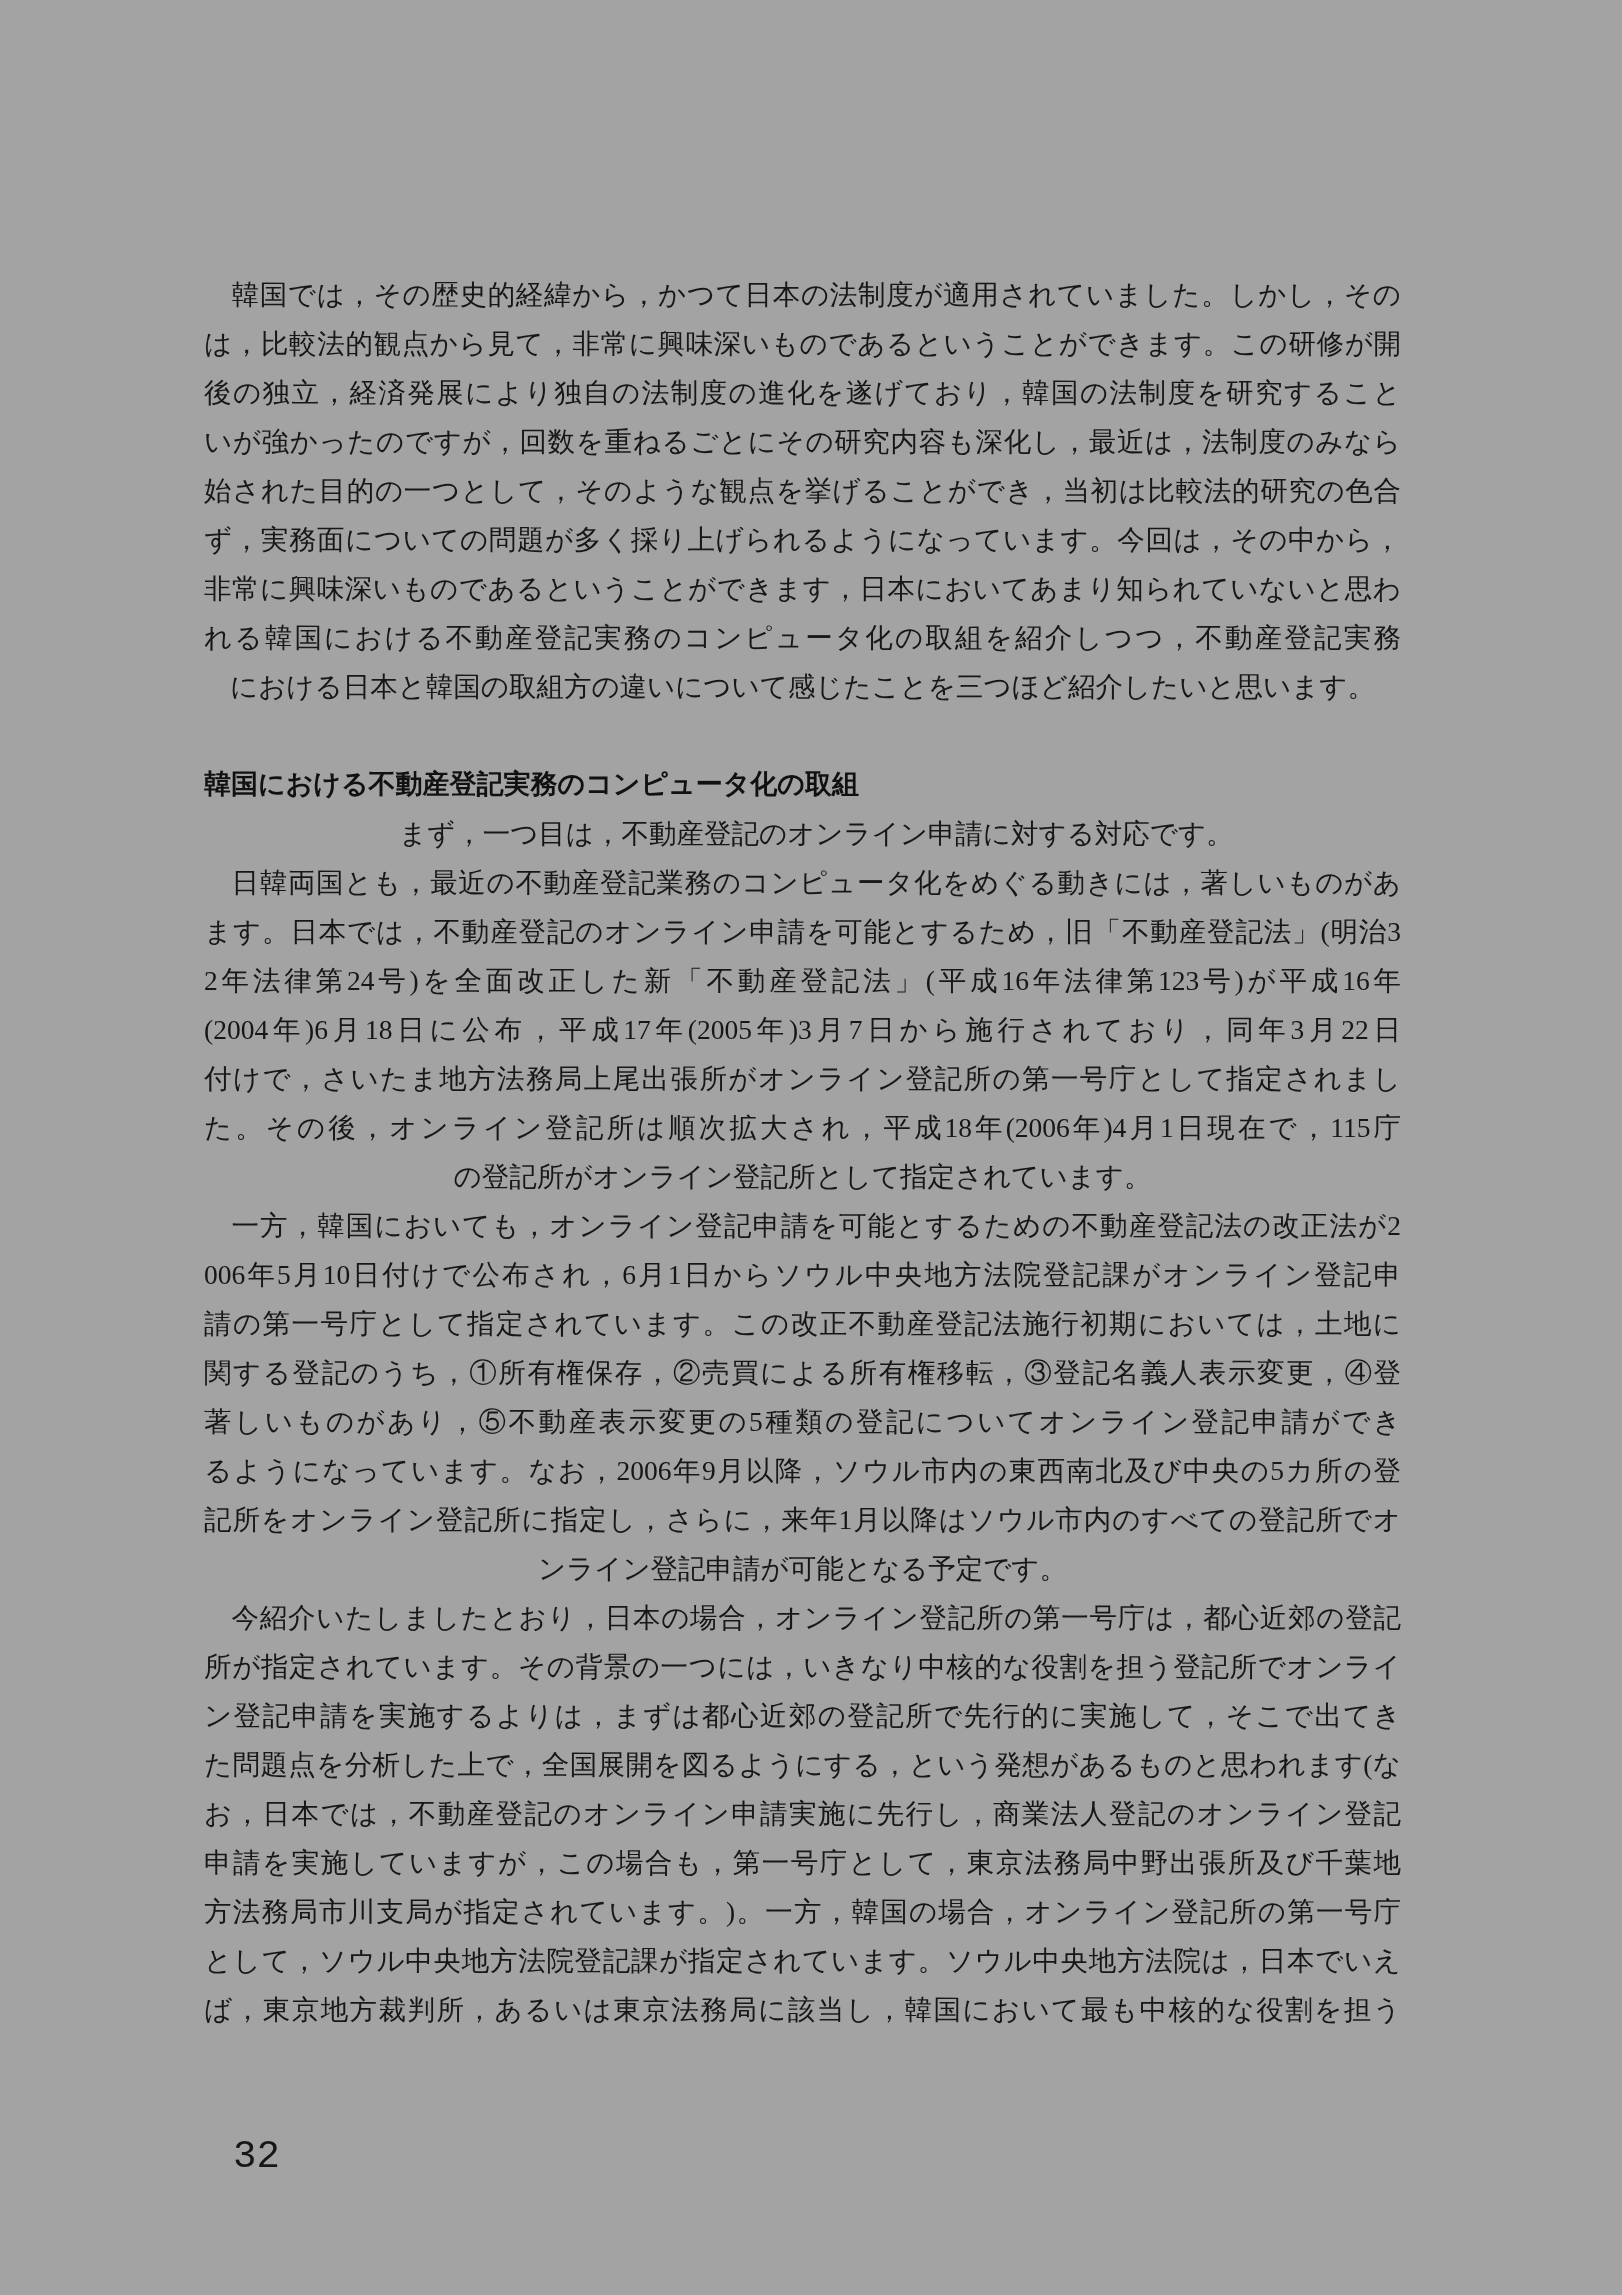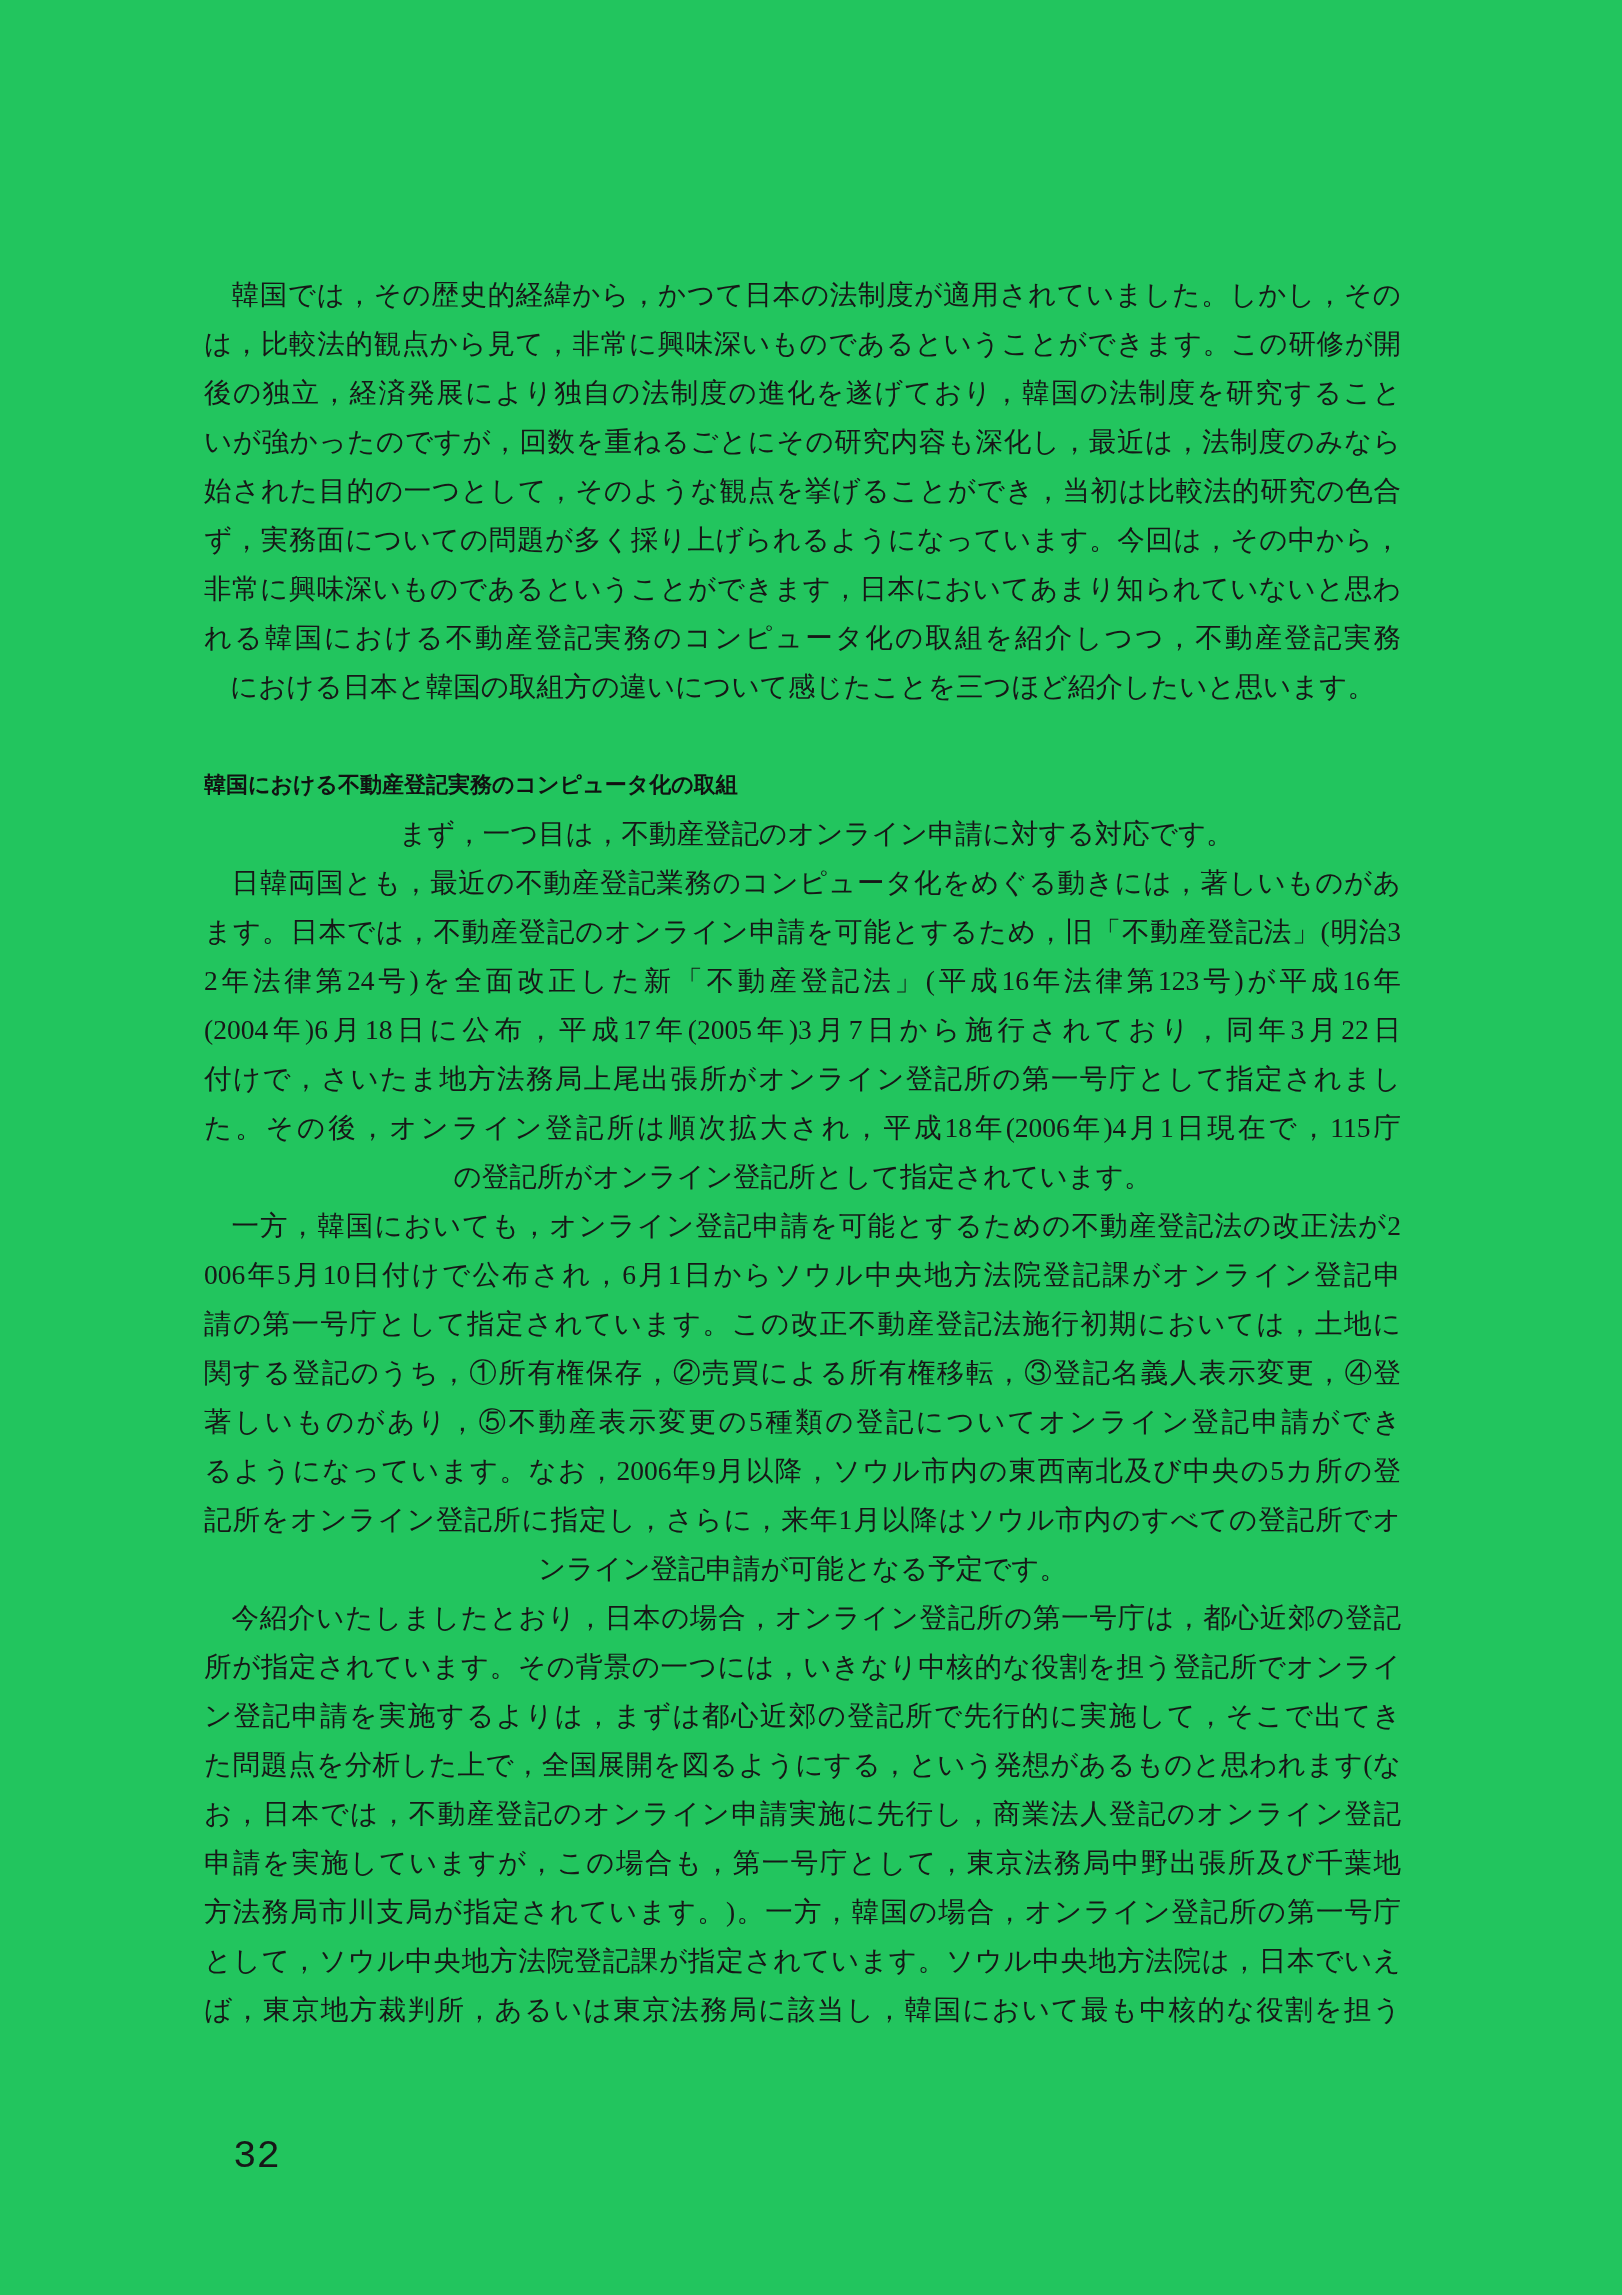--- a/index.html
+++ b/index.html
@@ -4,21 +4,21 @@
 <style>
   html, body {
     margin: 0;
     padding: 0;
     background: #ffffff;
   }
   .page {
     position: relative;
     width: 1623px;
     height: 2295px;
-    background: #22c55e;
+    background: #a3a3a3;
     overflow: hidden;
   }
   .text-block {
     position: absolute;
     left: 204px;
     top: 270px;
     width: 1197px;
     font-family: "Liberation Serif", serif;
     font-size: 27.5px;
     color: #171717;
@@ -38,21 +38,21 @@
   }
   .spacer {
     height: 49px;
   }
   .heading {
     margin: 0;
     height: 49px;
     line-height: 49px;
     font-family: "Liberation Sans", sans-serif;
     font-weight: 700;
-    font-size: 22px;
+    font-size: 27px;
     color: #111111;
   }
   .page-number {
     position: absolute;
     left: 233px;
     top: 2133px;
     height: 49px;
     line-height: 49px;
     font-family: Liberation Mono, monospace;
     font-size: 39px;

